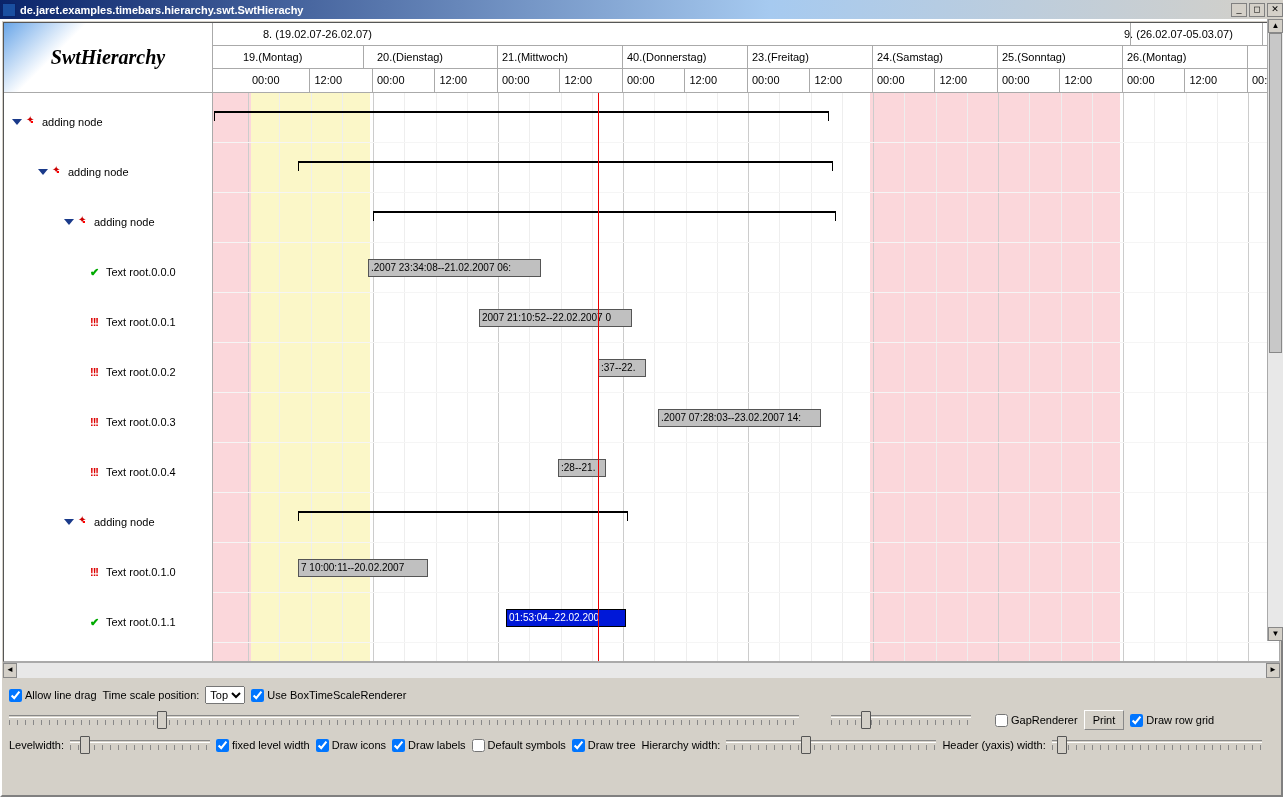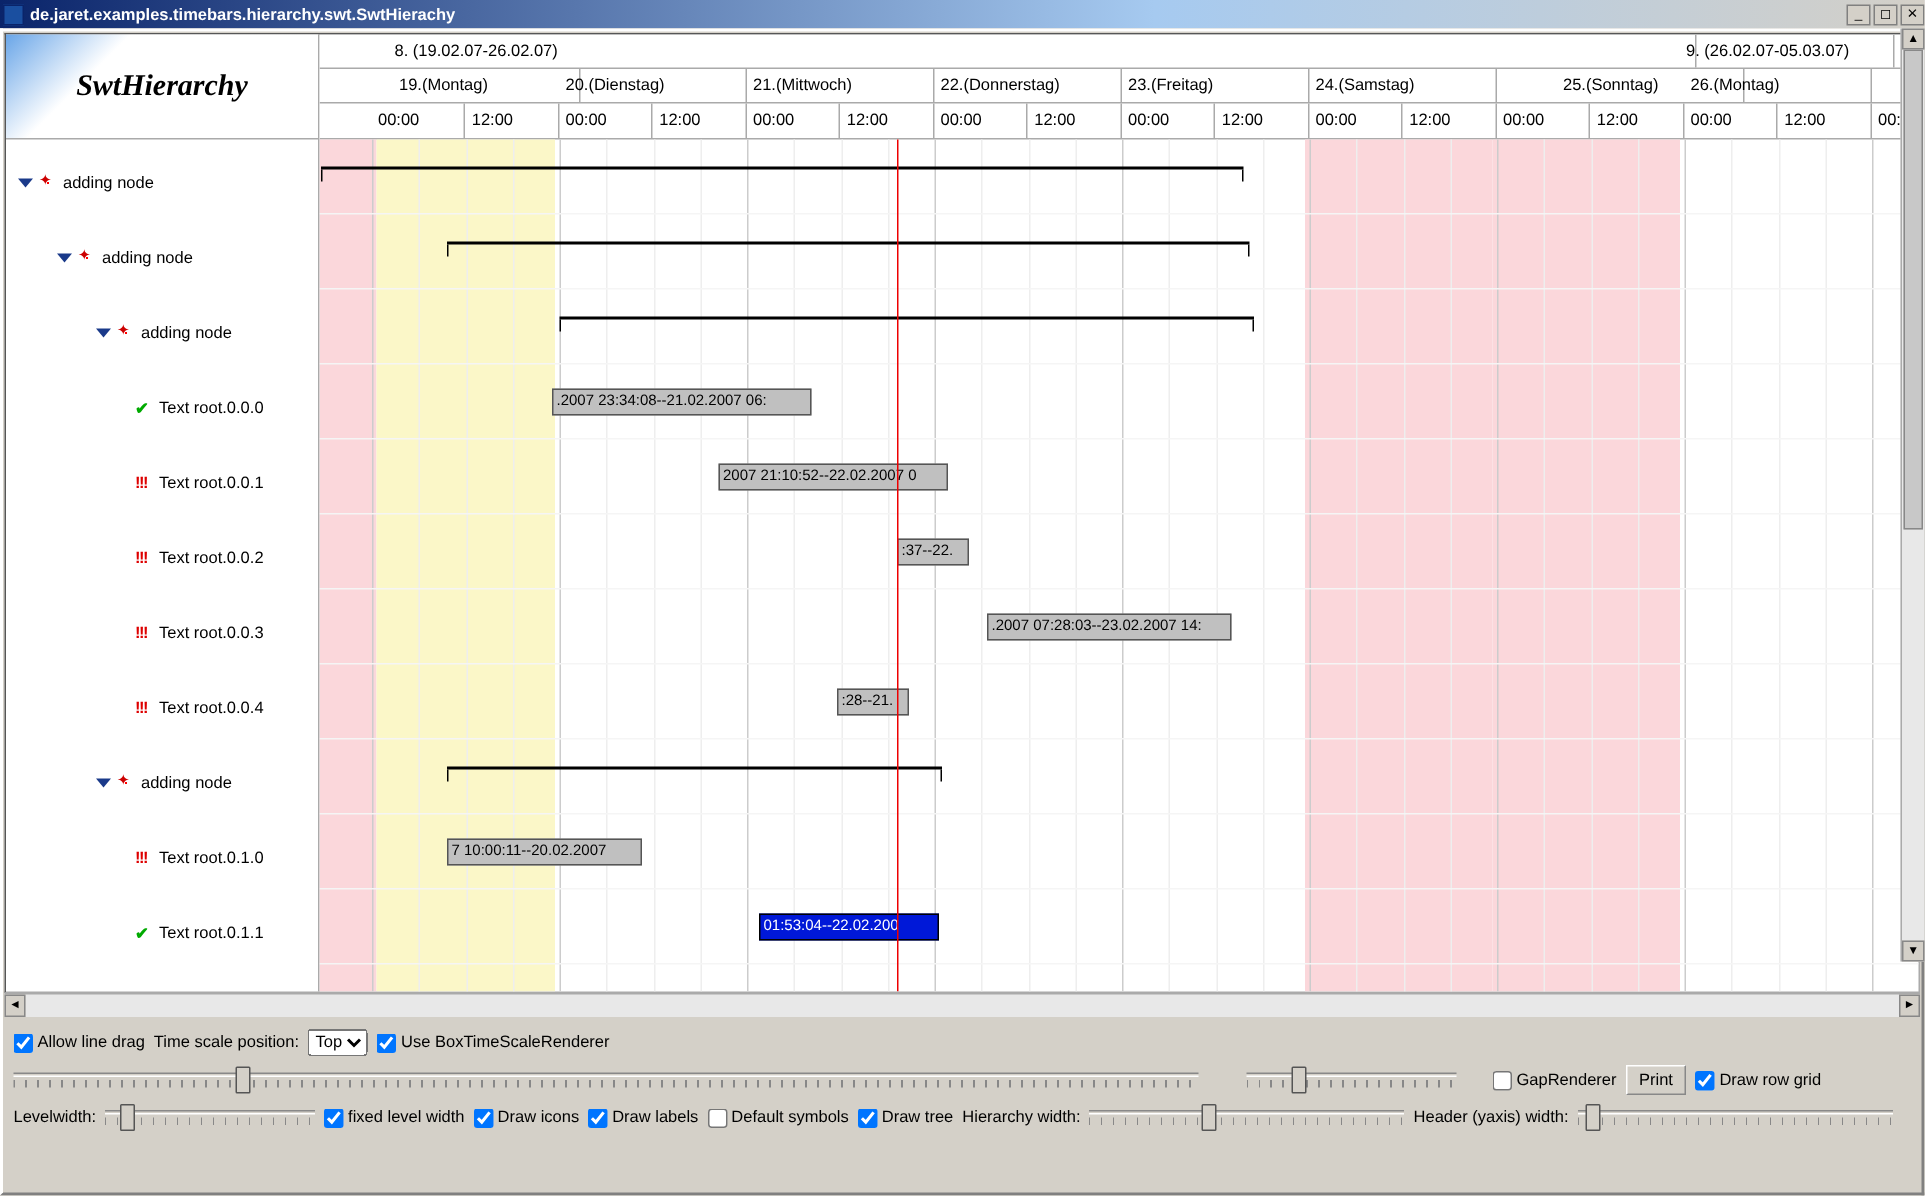--- a/index.html
+++ b/index.html
@@ -147,27 +147,27 @@
         </div>
     </div>
 
     <div class="timeline">
       <div class="scale">
         <div class="scale-row" id="scale-weeks">
             <div class="scale-cell" style="left: 46px; width: 872px;">8. (19.02.07-26.02.07)</div>
             <div class="scale-cell" style="left: 907px; width: 143px;">9. (26.02.07-05.03.07)</div>
           </div>
         <div class="scale-row" id="scale-days">
-            <div class="scale-cell" style="left: 49px; width: 125px;">19.(Montag)</div>
+            <div class="scale-cell" style="left: 26px; width: 125px;">19.(Montag)</div>
             <div class="scale-cell" style="left: 160px; width: 125px;">20.(Dienstag)</div>
             <div class="scale-cell" style="left: 285px; width: 125px;">21.(Mittwoch)</div>
-            <div class="scale-cell" style="left: 410px; width: 125px;">22.(Donnerstag)</div>
+            <div class="scale-cell" style="left: 410px; width: 125px;">40.(Donnerstag)</div>
             <div class="scale-cell" style="left: 535px; width: 125px;">23.(Freitag)</div>
             <div class="scale-cell" style="left: 660px; width: 125px;">24.(Samstag)</div>
-            <div class="scale-cell" style="left: 785px; width: 125px; margin-left: 40px;">25.(Sonntag)</div>
+            <div class="scale-cell" style="left: 785px; width: 125px;">25.(Sonntag)</div>
             <div class="scale-cell" style="left: 910px; width: 125px;">26.(Montag)</div>
             <div class="scale-cell" style="left: 1035px; width: 18px; margin-left: 16px;">27</div>
           </div>
         <div class="scale-row" id="scale-hours" style="border-bottom:none">
             <div class="scale-cell" style="left: 35px; width: 62px;">00:00</div>
             <div class="scale-cell" style="left: 97.5px; width: 62px;">12:00</div>
             <div class="scale-cell" style="left: 160px; width: 62px;">00:00</div>
             <div class="scale-cell" style="left: 222.5px; width: 62px;">12:00</div>
             <div class="scale-cell" style="left: 285px; width: 62px;">00:00</div>
             <div class="scale-cell" style="left: 347.5px; width: 62px;">12:00</div>

